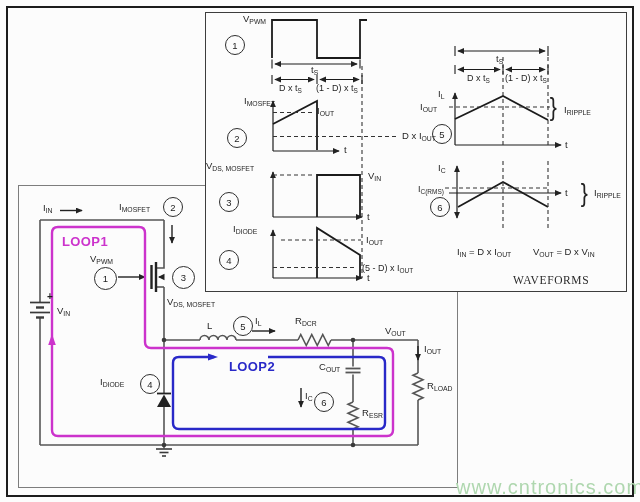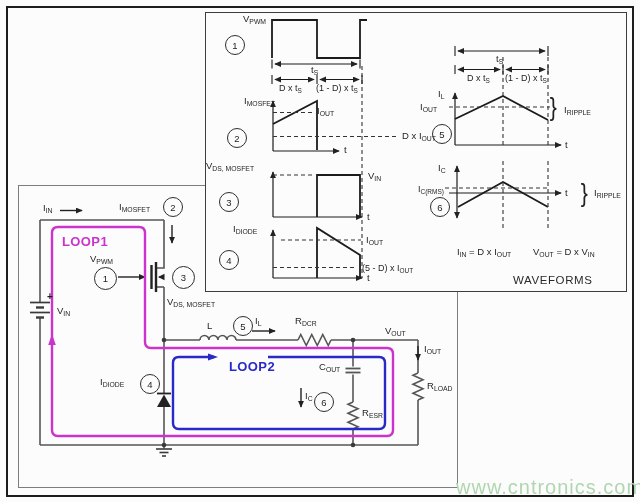--- a/index.html
+++ b/index.html
@@ -8,21 +8,21 @@
   .panel{position:absolute;box-sizing:border-box;}
   #outer-border{left:6px;top:6px;width:628px;height:491px;border:2.5px solid #1c1c1c;}
   #converter-panel{left:18px;top:185px;width:440px;height:303px;border:1.5px solid #7d7d7d;}
   #waveforms-panel{left:205px;top:12px;width:422px;height:280px;border:1.5px solid #3d3d3d;background:#fcfcfc;}
   svg{position:absolute;left:0;top:0;pointer-events:none;}
   .lbl{position:absolute;font-size:9.5px;line-height:11px;white-space:nowrap;color:#1e1e1e;}
   .lbl sub{font-size:0.72em;vertical-align:-0.28em;letter-spacing:0;}
   .circ{position:absolute;width:18px;height:18px;border:1.2px solid #2e2e2e;border-radius:50%;
         display:flex;align-items:center;justify-content:center;font-size:9.5px;color:#1e1e1e;background:transparent;}
   .circ.big{width:21px;height:21px;}
-  .title{position:absolute;font-size:11.5px;letter-spacing:0.6px;color:#2a2a2a;}
+  .title{position:absolute;font-size:11.5px;letter-spacing:0.6px;color:#2a2a2a;font-family:Liberation Serif, serif;}
   .loop-lbl{position:absolute;font-size:13px;font-weight:bold;letter-spacing:0.4px;}
   .brace{position:absolute;font-size:25px;line-height:28px;color:#222;transform:scaleX(0.85);}
   #watermark{position:absolute;font-size:20px;letter-spacing:1px;}
 </style>
 </head>
 <body>
 
 <div id="screen">
 
   <div id="outer-border" class="panel"></div>

